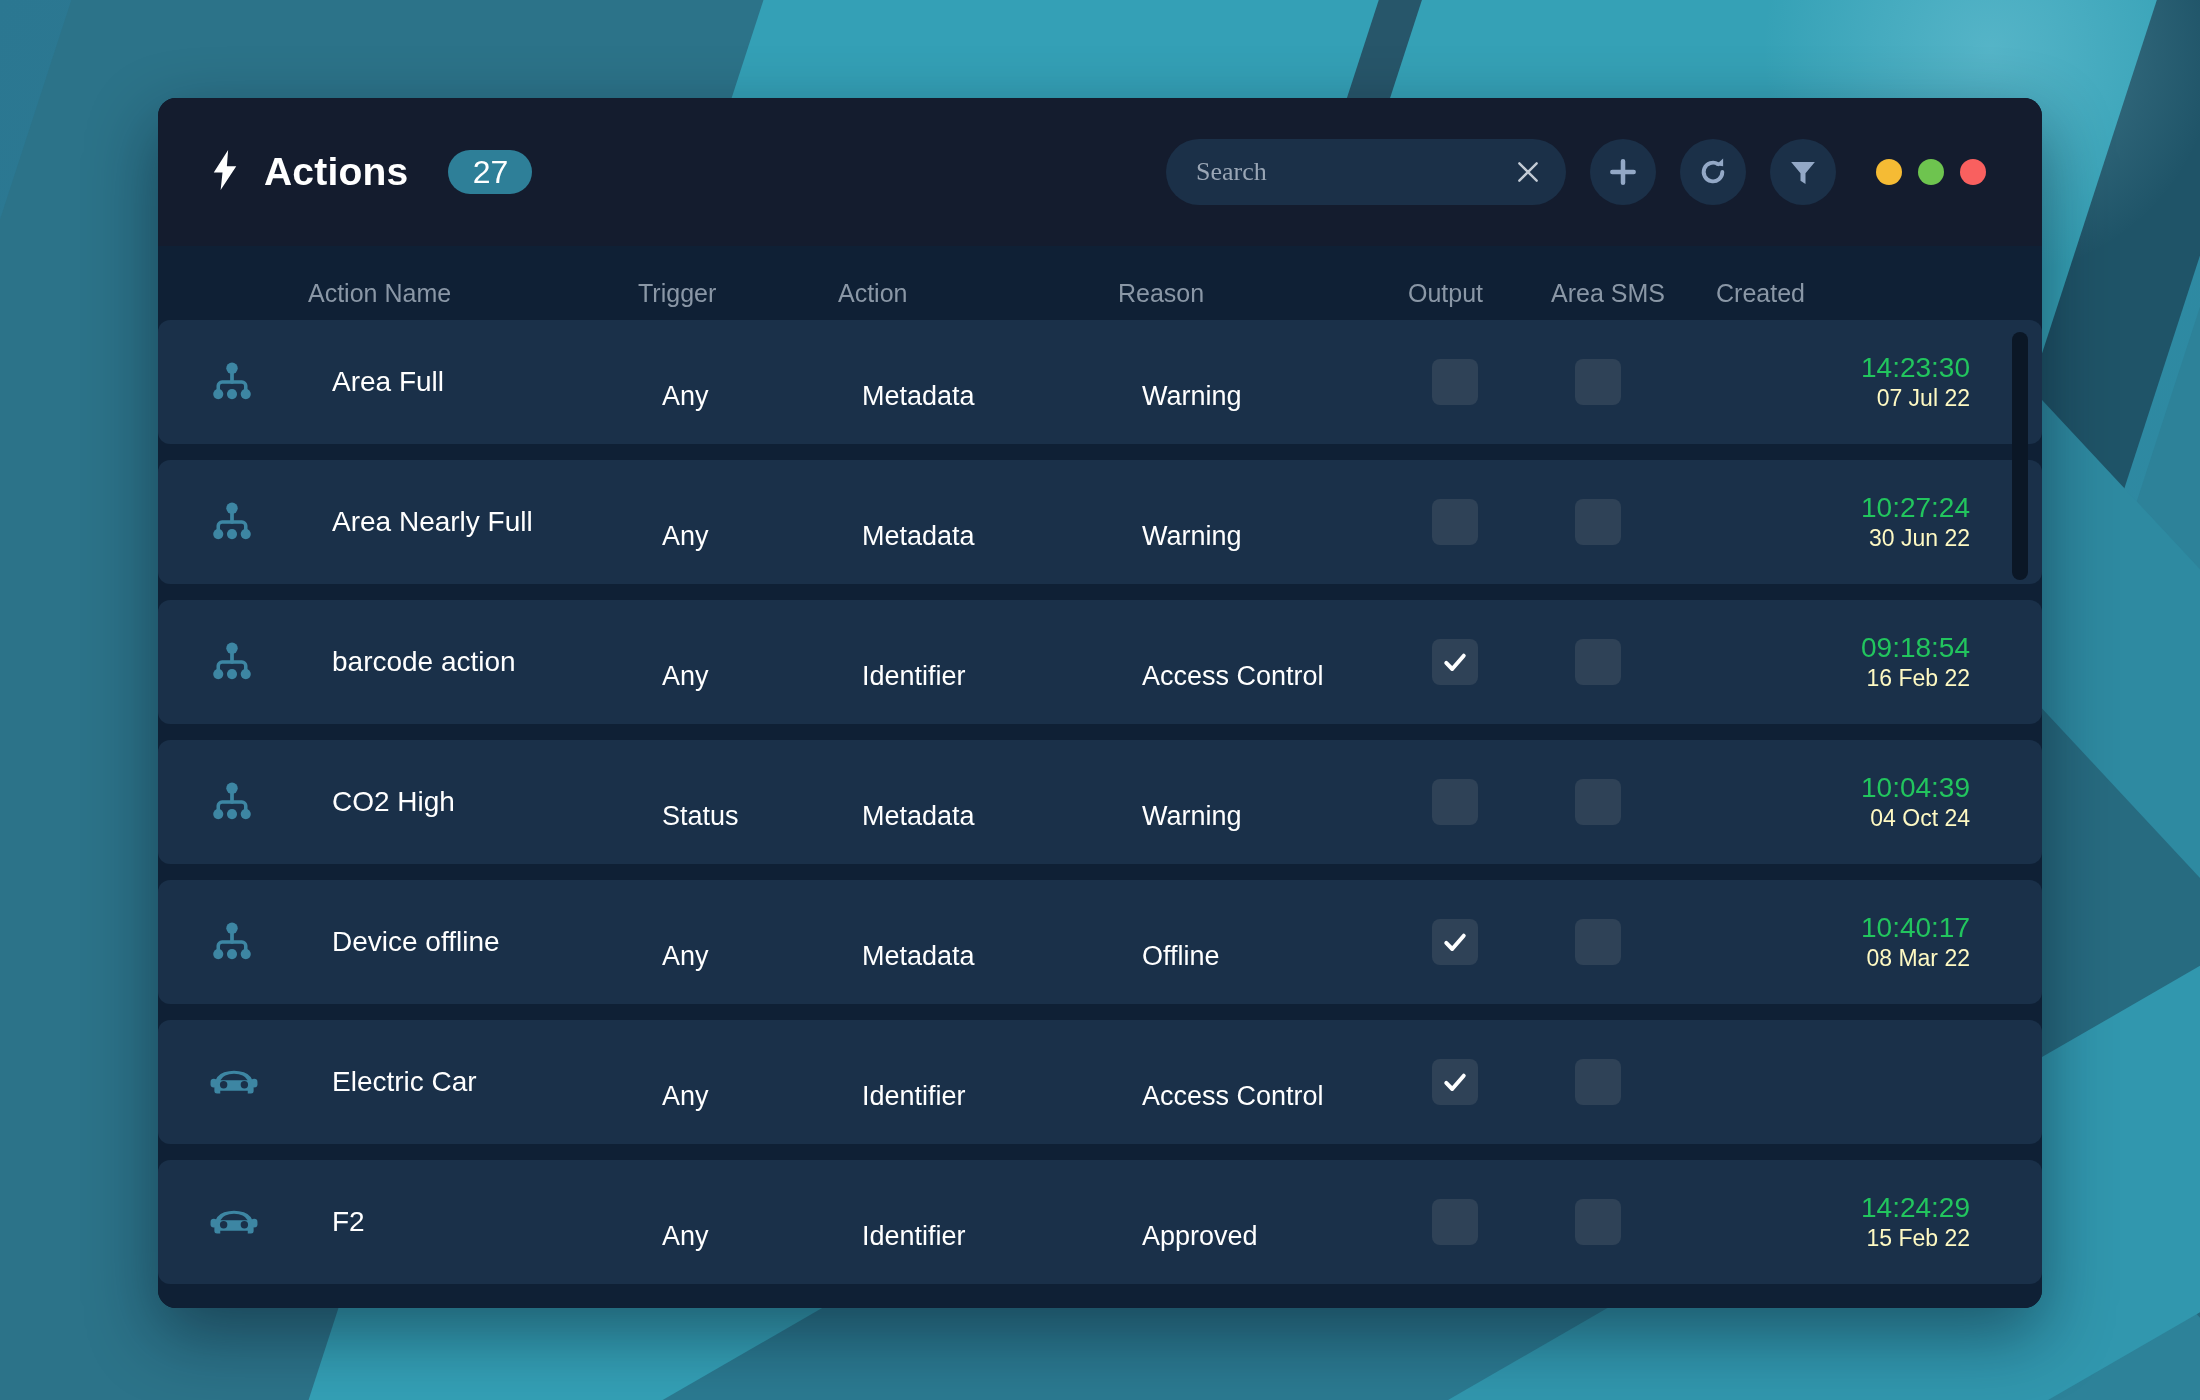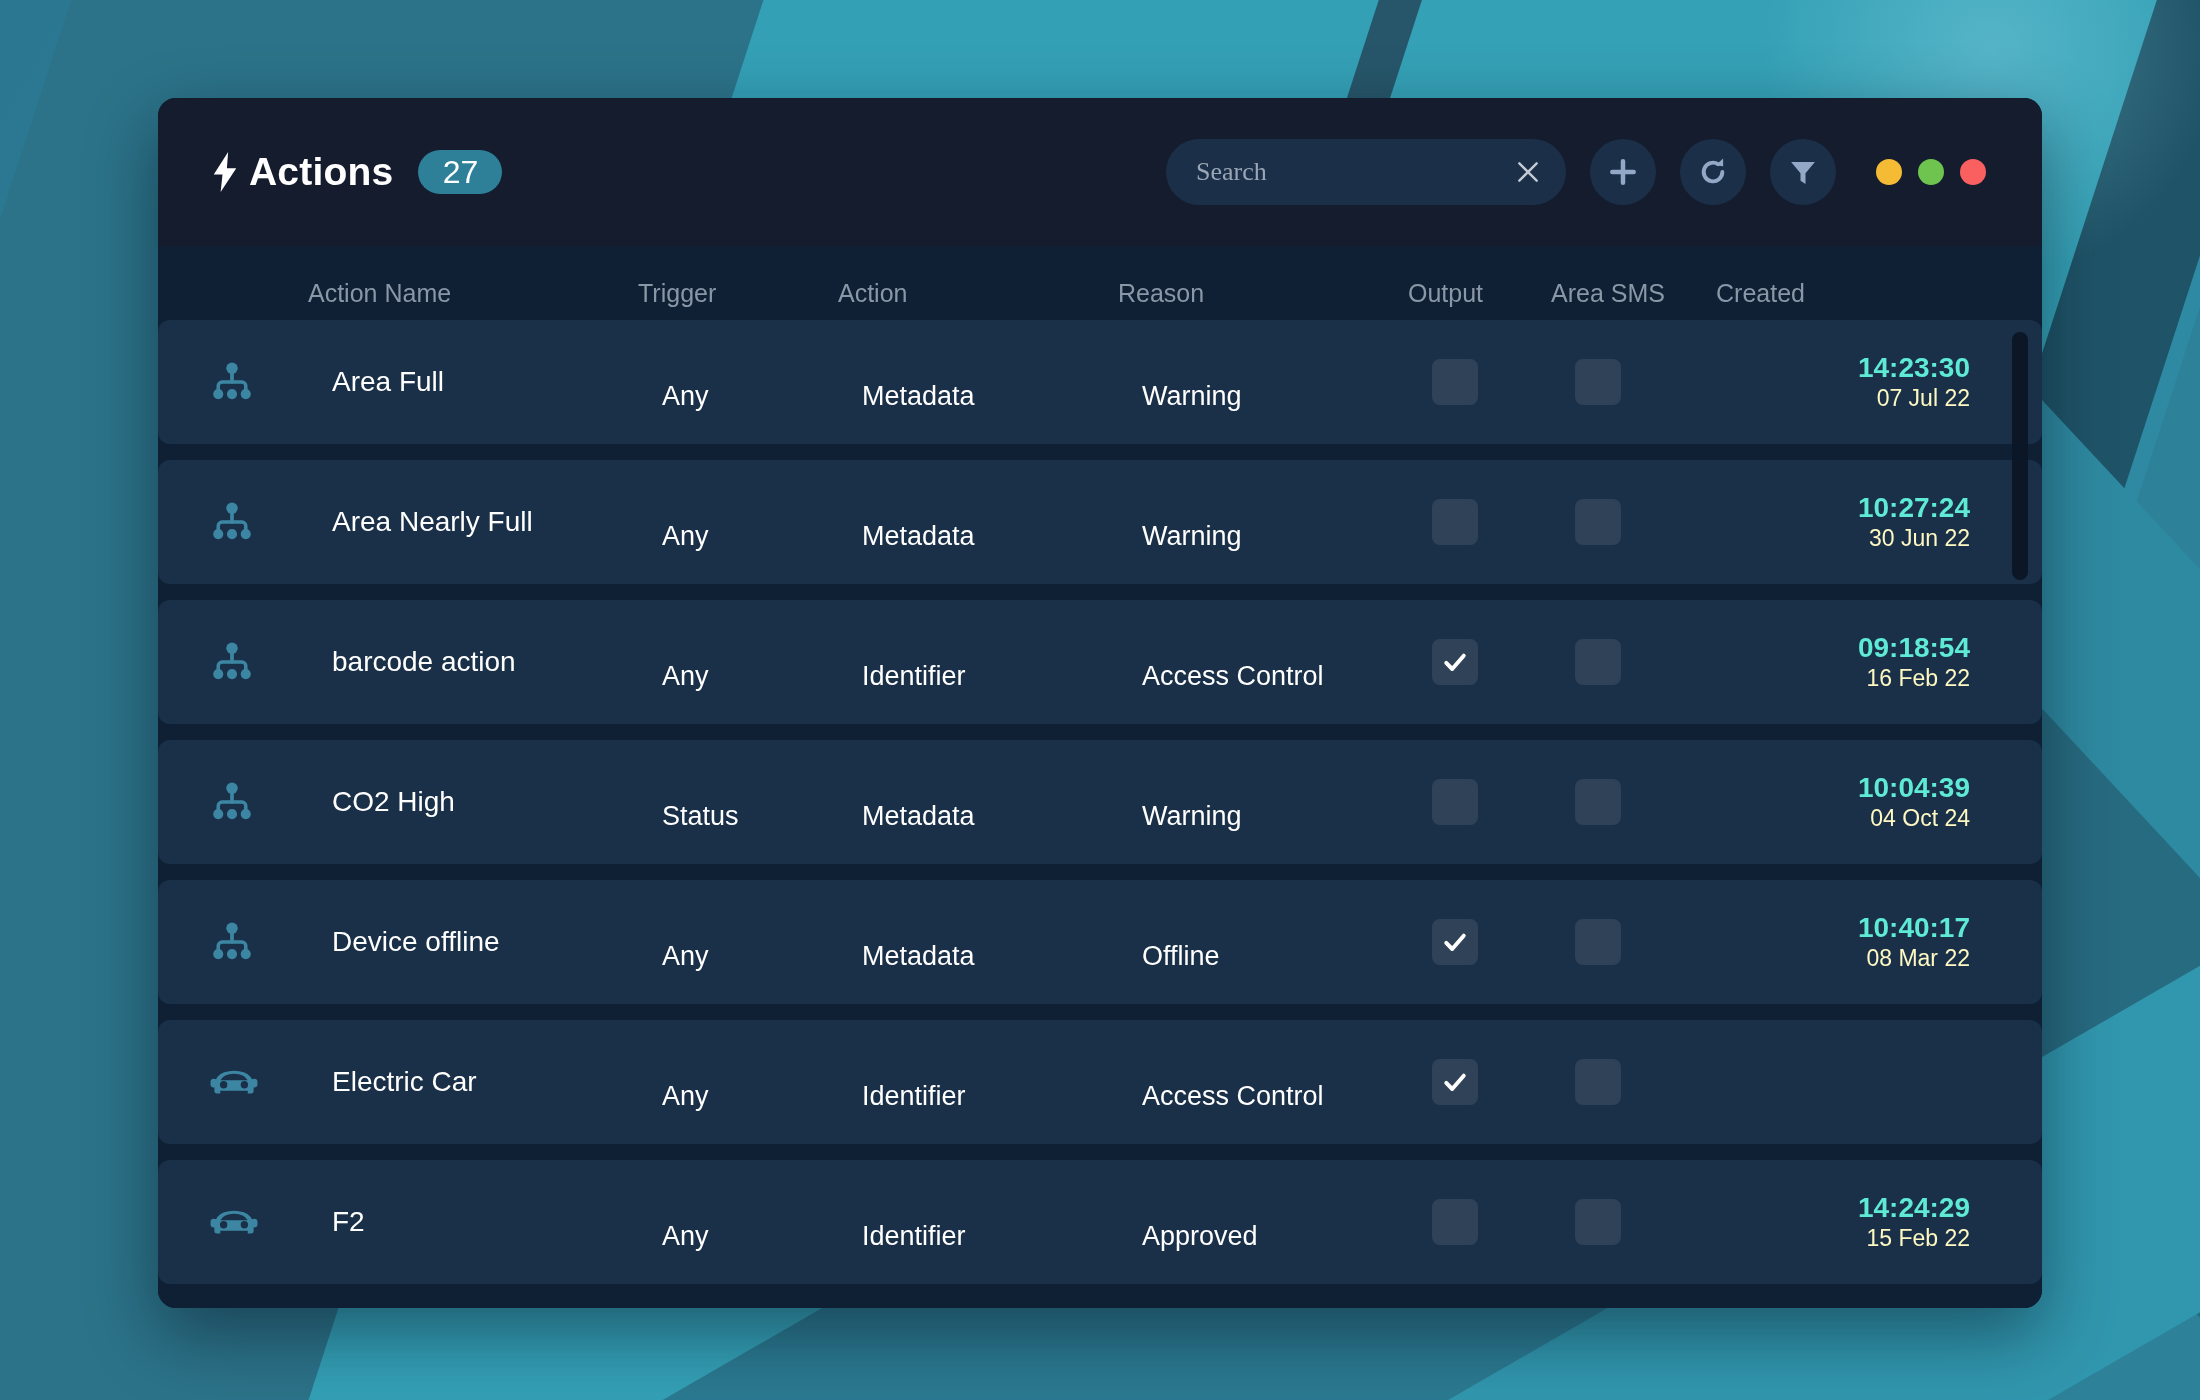--- a/index.html
+++ b/index.html
@@ -114,22 +114,21 @@
   #titlebar {
     height: 148px;
     background: #141c2e;
     flex: 0 0 148px;
     display: flex;
     align-items: center;
     padding: 0 56px 0 52px;
   }
   .title-left {
     display: flex;
-    align-items: center;
-    gap: 9px;
+    gap: 24px;
   }
   .bolt-icon {
     width: 30px; height: 40px;
     display: block;
   }
   #app-title {
     color: #ffffff;
     font-size: 39px;
     font-weight: bold;
     letter-spacing: 0.2px;
@@ -258,23 +257,23 @@
     justify-content: center;
   }
   .checkbox svg { display: none; }
   .checkbox.on svg { display: block; }
 
   .created {
     text-align: right;
     padding-right: 2px;
   }
   .created .time {
-    color: #5eead4;
+    color: #22c55e;
     font-size: 28px;
-    font-weight: bold;
+    font-weight: normal;
     line-height: 1.18;
   }
   .created .date {
     color: #fef9c3;
     font-size: 23px;
     line-height: 1.28;
   }
 
   
   #scrollbar-track {

